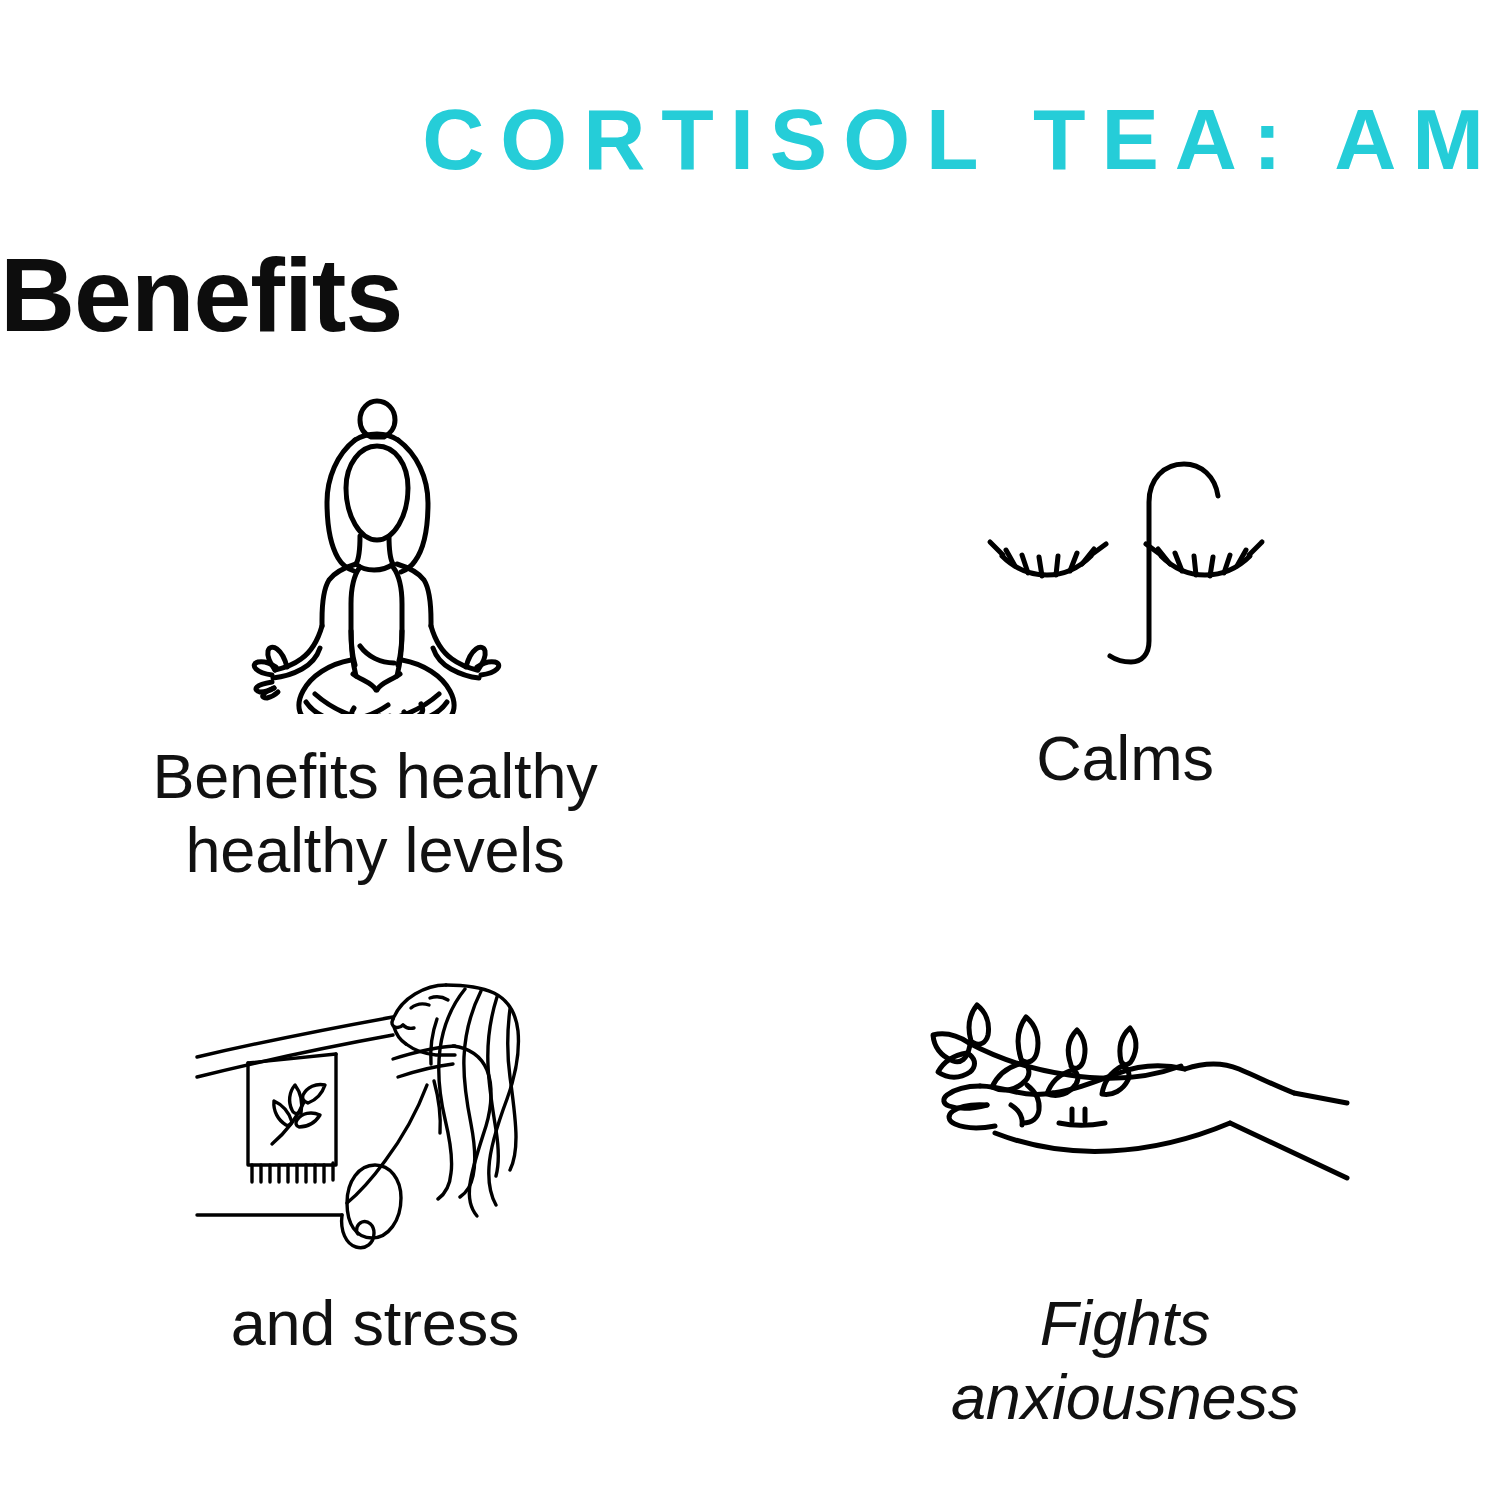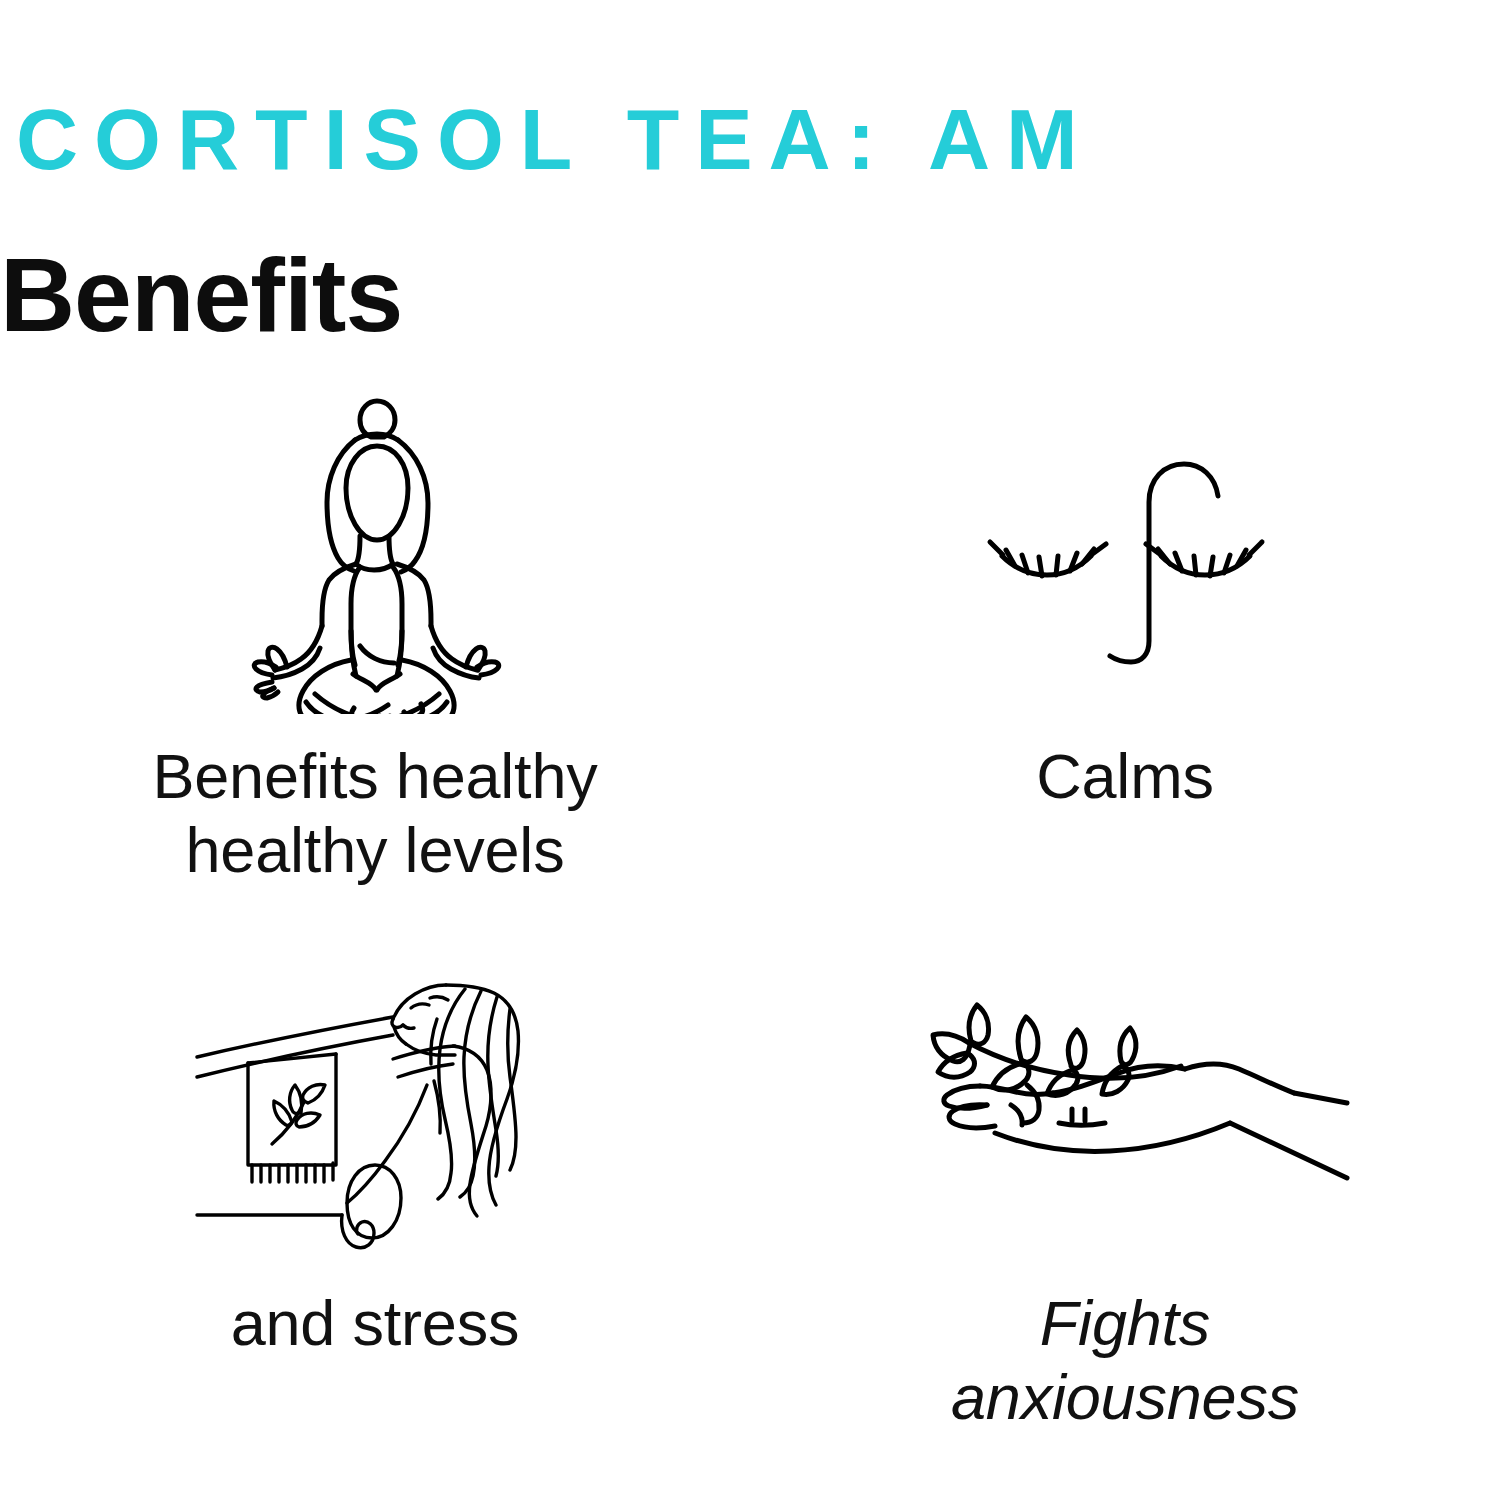--- a/index.html
+++ b/index.html
@@ -21,21 +21,21 @@
     height: 1500px;
     background: #ffffff;
   }
 
   
   .brand-title {
     position: absolute;
     top: 96px;
     left: 0;
     width: 1500px;
-    text-align: left;
+    text-align: right;
     font-family: "Liberation Sans", sans-serif;
     font-weight: 700;
     font-size: 86px;
     line-height: 1;
     letter-spacing: 16px;
     text-indent: 16px;
     color: #25CDD8;
     white-space: nowrap;
   }
 
@@ -91,21 +91,21 @@
     color: #111111;
     letter-spacing: -0.2px;
   }
   .benefit-label .ln { display: block; }
 
   
   .cell-1 .benefit-art { height: 345px; }
   .cell-1 .benefit-label { margin-top: 18px; }
 
   .cell-2 .benefit-art { height: 345px; }
-  .cell-2 .benefit-label { margin-top: 18px; }
+  .cell-2 .benefit-label { }
 
   .cell-3 .benefit-art { height: 330px; }
   .cell-3 .benefit-label { margin-top: 20px; }
 
   .cell-4 .benefit-art { height: 330px; }
   .cell-4 .benefit-label { margin-top: 20px; font-style: italic; }
 
   .stroke {
     fill: none;
     stroke: #000000;

